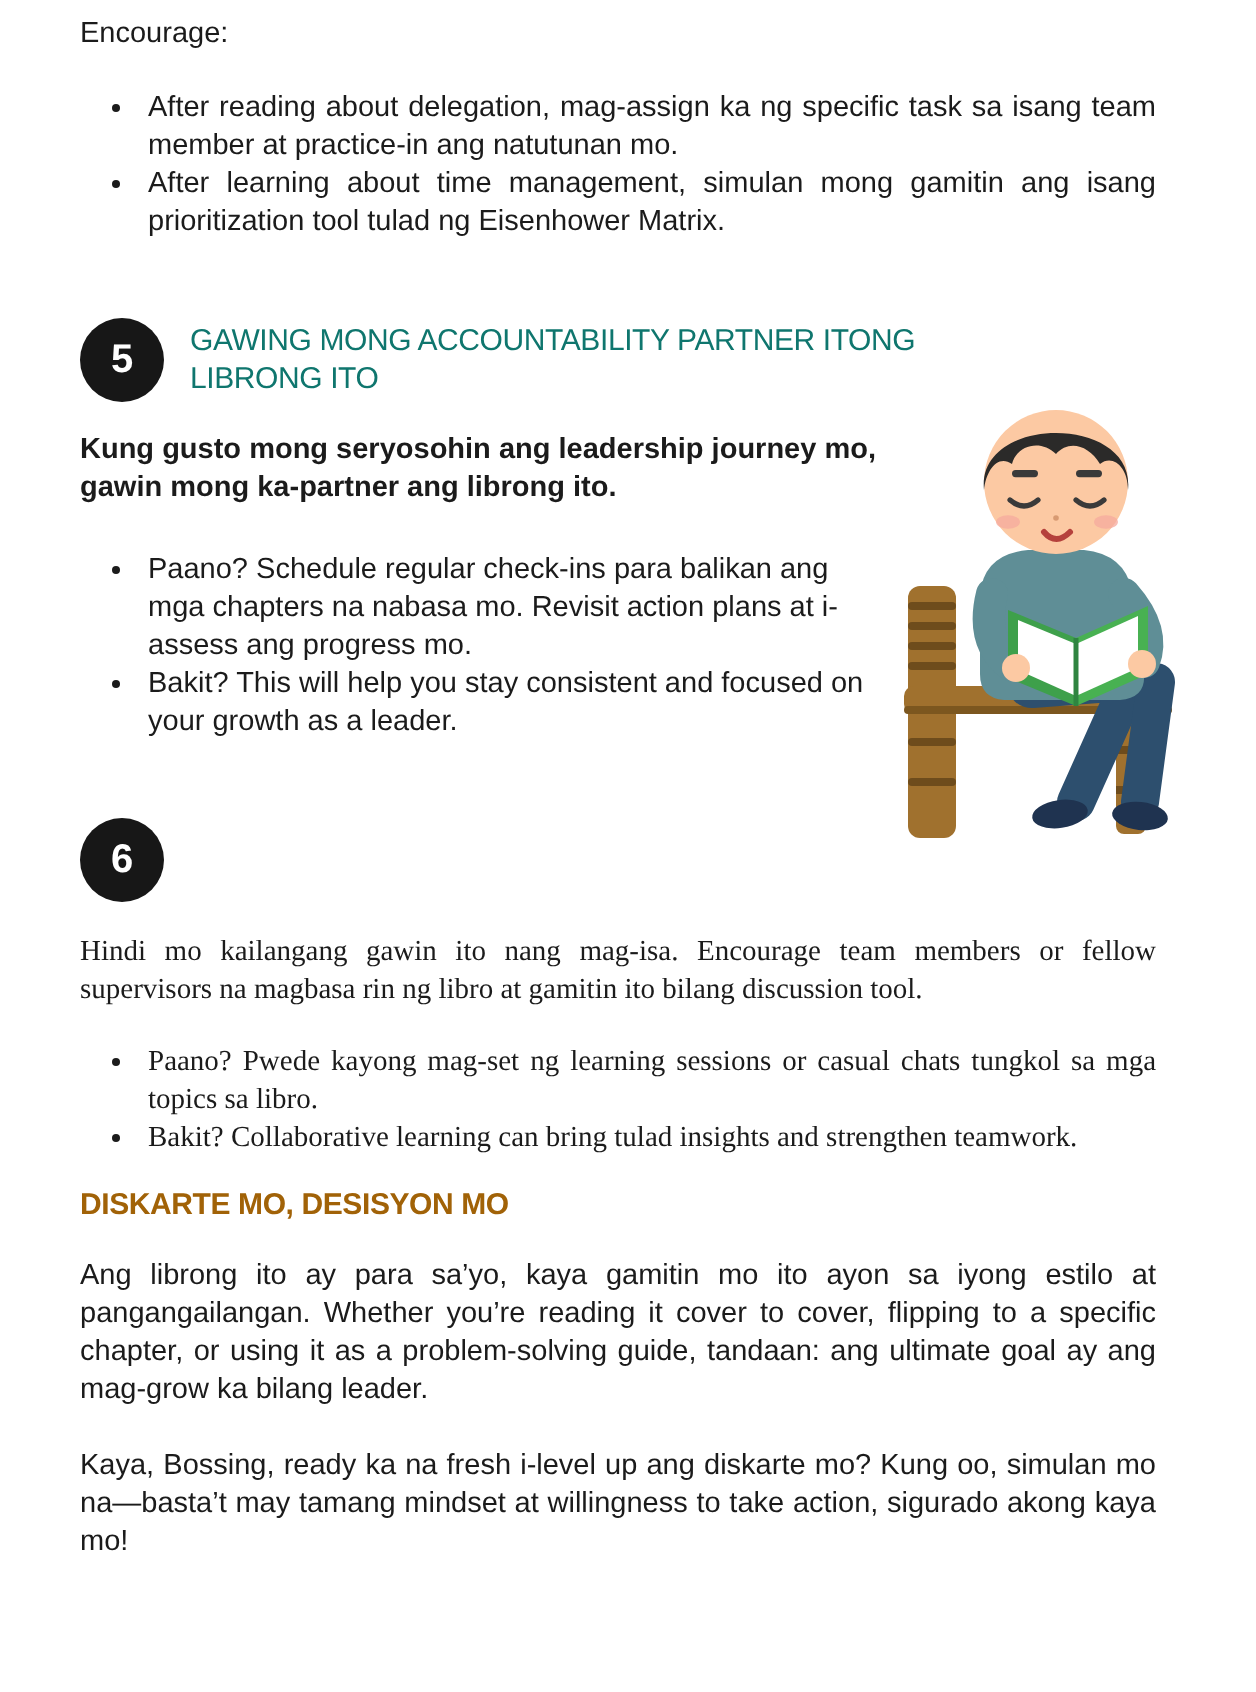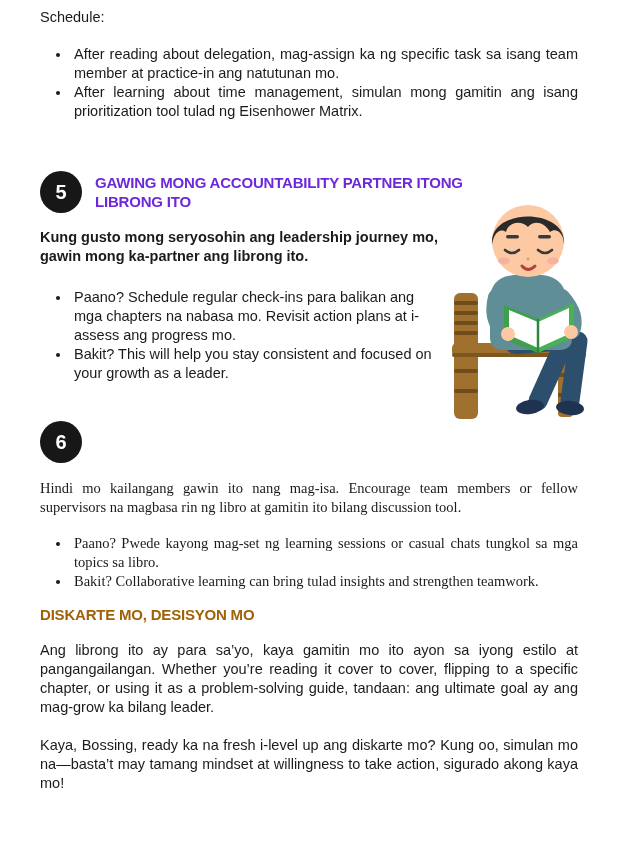--- a/index.html
+++ b/index.html
@@ -23,21 +23,21 @@
     line-height: 19px;
     color: #1b1b1b;
   }
   .justify { text-align: justify; }
   .intro-label { margin-bottom: 18px; }
   ul.bullets {
     list-style: disc outside;
     padding-left: 31px;
   }
   ul.bullets li { padding-left: 3px; }
-  .intro-bullets { margin-bottom: 50px; }
+  .intro-bullets { margin-bottom: 38px; }
 
   .sec-header {
     display: flex;
     align-items: center;
   }
   .badge {
     flex: 0 0 auto;
     width: 42px;
     height: 42px;
     border-radius: 50%;
@@ -45,24 +45,24 @@
     color: #ffffff;
     font-size: 20px;
     font-weight: bold;
     display: flex;
     align-items: center;
     justify-content: center;
   }
   .sec-title {
     margin-left: 13px;
     font-size: 15px;
-    font-weight: bold;
+    font-weight: normal;
     letter-spacing: -0.2px;
     line-height: 19px;
-    color: #6d28d9;
+    color: #0f766e;
     text-transform: uppercase;
   }
   .sec-title.narrow { max-width: 400px; }
 
   .section-5 .sec-body {
     margin-top: 15px;
     width: 398px;
   }
   .section-5 .sec-body p { margin-bottom: 22px; font-weight: bold; }
 
@@ -87,21 +87,21 @@
     color: #a16207;
   }
   .closing-p1 { margin-top: 17px; }
   .closing-p2 { margin-top: 19px; }
 </style>
 </head>
 <body>
 
 <div class="page">
 
-  <p class="body-text intro-label">Schedule:</p>
+  <p class="body-text intro-label">Encourage:</p>
 
   <ul class="bullets body-text justify intro-bullets">
     <li>After reading about delegation, mag-assign ka ng specific task sa isang team member at practice-in ang natutunan mo.</li>
     <li>After learning about time management, simulan mong gamitin ang isang prioritization tool tulad ng Eisenhower Matrix.</li>
   </ul>
 
   <section class="section-5">
     <div class="sec-header">
       <div class="badge">5</div>
       <h2 class="sec-title narrow">GAWING MONG ACCOUNTABILITY PARTNER ITONG LIBRONG ITO</h2>

